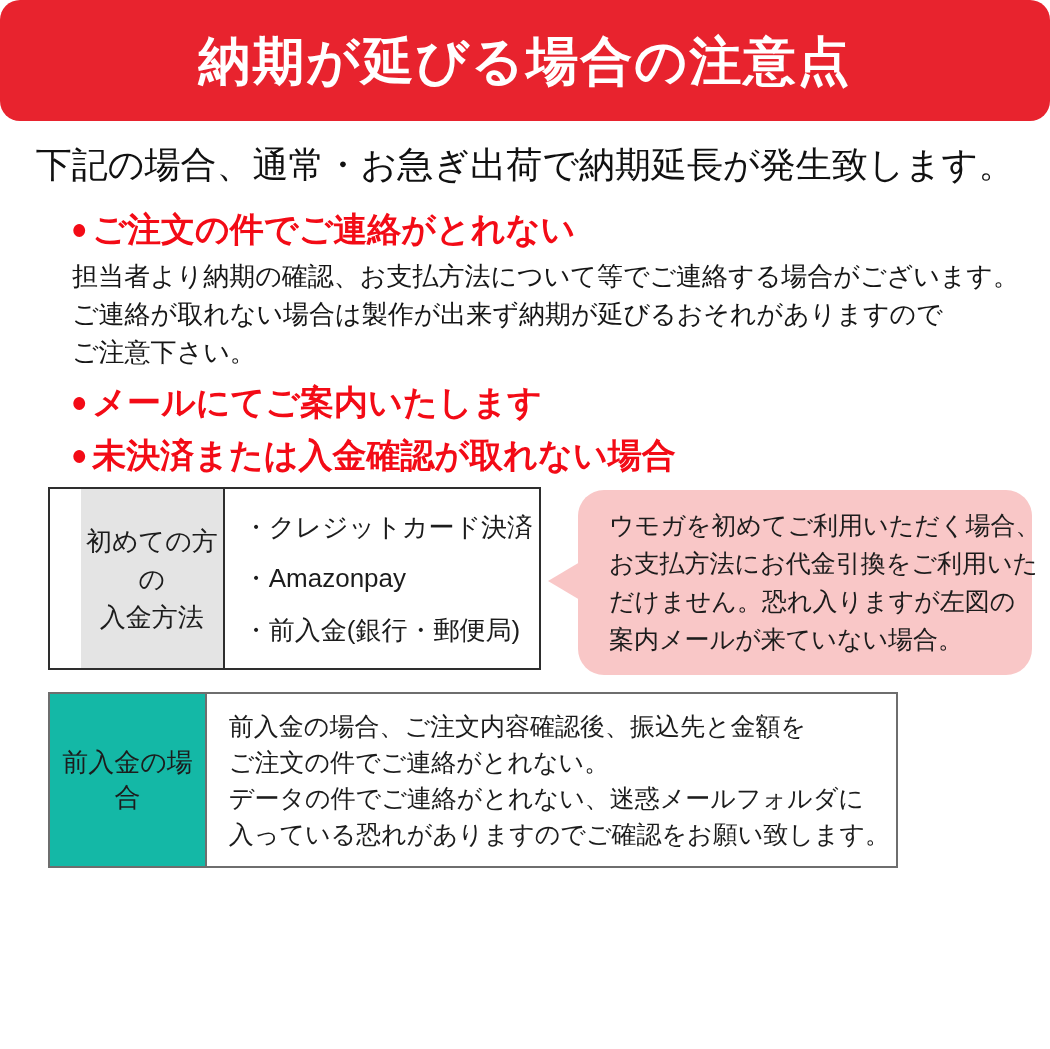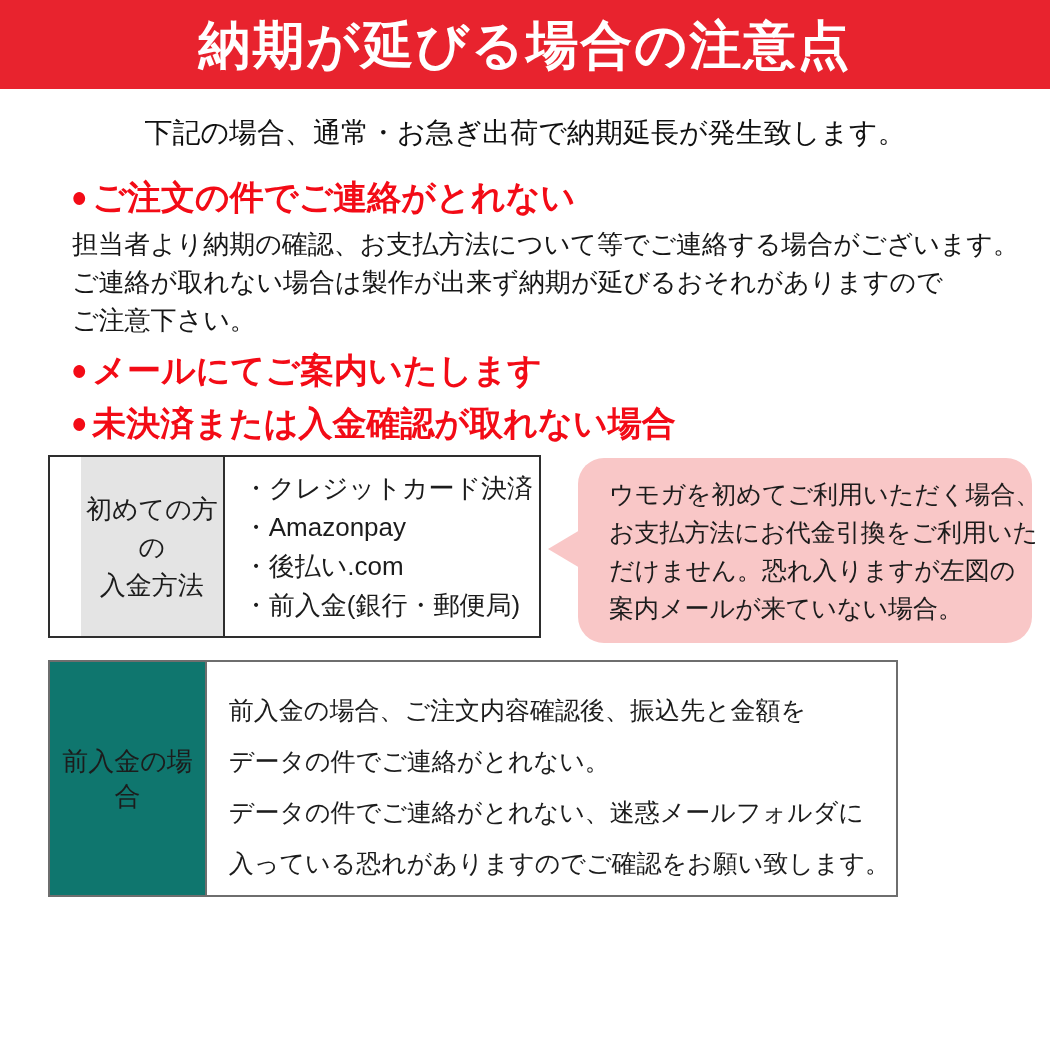--- a/index.html
+++ b/index.html
@@ -9,39 +9,40 @@
     height: 1049px;
     font-family: "Liberation Sans", "DejaVu Sans", sans-serif;
     color: #111111;
     overflow: hidden;
   }
   .page { width: 1050px; height: 1049px; position: relative; background: #ffffff; }
 
   
   .banner {
     width: 100%;
-    height: 89px;
+    height: 121px;
     background: #e8232e;
     display: flex;
     align-items: center;
     justify-content: center;
+    border-radius: 20px;
   }
   .banner-title {
     color: #ffffff;
     font-size: 52px;
     font-weight: bold;
     letter-spacing: 2px;
     line-height: 1;
   }
 
   
   .subtitle {
     margin-top: 24px;
     text-align: center;
-    font-size: 28px;
+    font-size: 36px;
     line-height: 40px;
     color: #111111;
   }
 
   
   .sec-heading {
     margin: 22px 0 6px 70px;
     font-size: 34px;
     line-height: 44px;
     font-weight: bold;
@@ -109,20 +110,21 @@
   
   .bubble {
     position: relative;
     margin-left: 37px;
     margin-top: 3px;
     width: 454px;
     min-height: 168px;
     background: #f9c7c7;
     border-radius: 26px;
     padding: 17px 10px 16px 31px;
+    font-family: Liberation Serif, serif;
   }
   .bubble-tail {
     position: absolute;
     left: -30px;
     top: 72px;
     width: 0; height: 0;
     border-top: 19px solid transparent;
     border-bottom: 19px solid transparent;
     border-right: 32px solid #f9c7c7;
   }
@@ -137,36 +139,35 @@
   .pre-table {
     margin: 17px 0 0 48px;
     width: 850px;
     min-height: 153px;
     border: 2px solid #6e6e6e;
     display: flex;
     background: #ffffff;
   }
   .pre-table-head {
     width: 196px;
-    background: #0f766e;
+    background: #14b8a6;
     border-right: 2px solid #6e6e6e;
     display: flex;
     align-items: center;
     justify-content: center;
     font-size: 26px;
     color: #1c1c1c;
     text-align: center;
   }
   .pre-table-body {
     flex: 1;
     display: flex;
     flex-direction: column;
     justify-content: center;
-    padding: 30px 6px 14px 22px;
-    gap: 15px;
+    padding: 14px 6px 14px 22px;
   }
   .pre-table-body p {
     font-size: 25px;
     line-height: 36px;
     color: #1c1c1c;
     white-space: nowrap;
   }
 </style>
 </head>
 <body>
@@ -208,40 +209,39 @@
   <div class="pay-row">
 
     <div class="pay-table">
       <div class="pay-table-head">
         <span>初めての方の</span>
         <span>入金方法</span>
       </div>
       <div class="pay-table-body">
         <p>・クレジットカード決済</p>
         <p>・Amazonpay</p>
-        <p>・後払い.com</p>
         <p>・前入金(銀行・郵便局)</p>
       </div>
     </div>
 
     <div class="bubble">
       <span class="bubble-tail"></span>
       <p>ウモガを初めてご利用いただく場合、</p>
       <p>お支払方法にお代金引換をご利用いた</p>
       <p>だけません。恐れ入りますが左図の</p>
       <p>案内メールが来ていない場合。</p>
     </div>
 
   </div>
 
   <div class="pre-table">
     <div class="pre-table-head">
       <span>前入金の場合</span>
     </div>
     <div class="pre-table-body">
       <p>前入金の場合、ご注文内容確認後、振込先と金額を</p>
-      <p>データの件でご連絡がとれない。</p>
+      <p>ご注文の件でご連絡がとれない。</p>
       <p>データの件でご連絡がとれない、迷惑メールフォルダに</p>
       <p>入っている恐れがありますのでご確認をお願い致します。</p>
     </div>
   </div>
 
 </div>
 
 </body></html>

